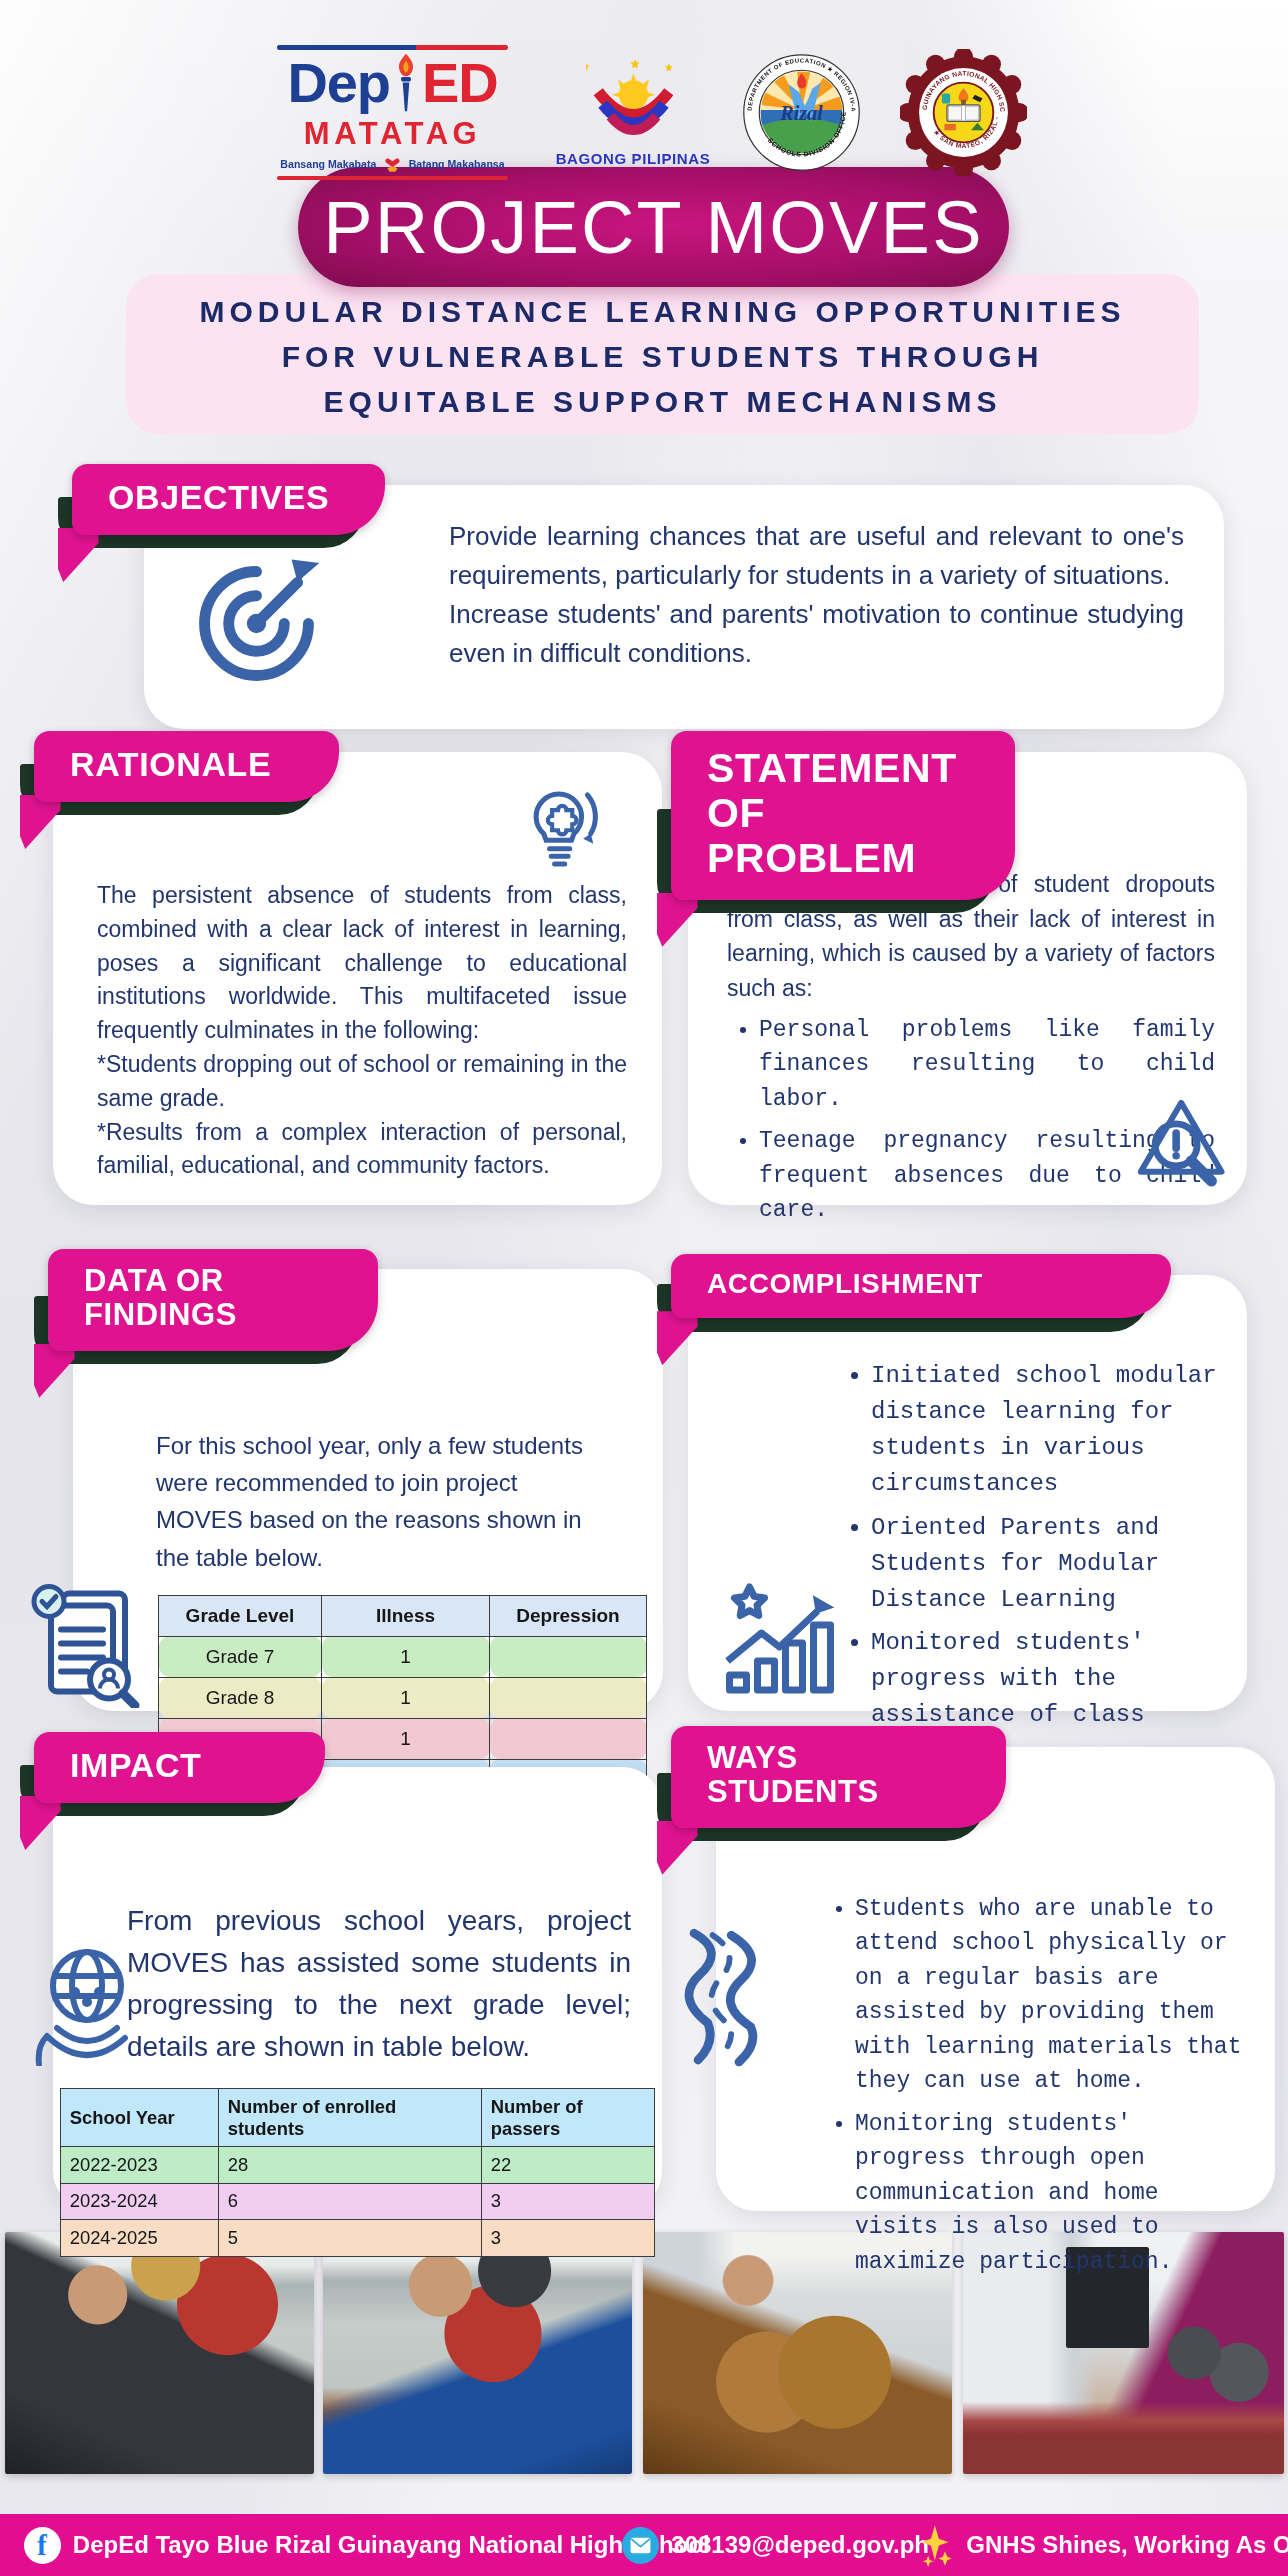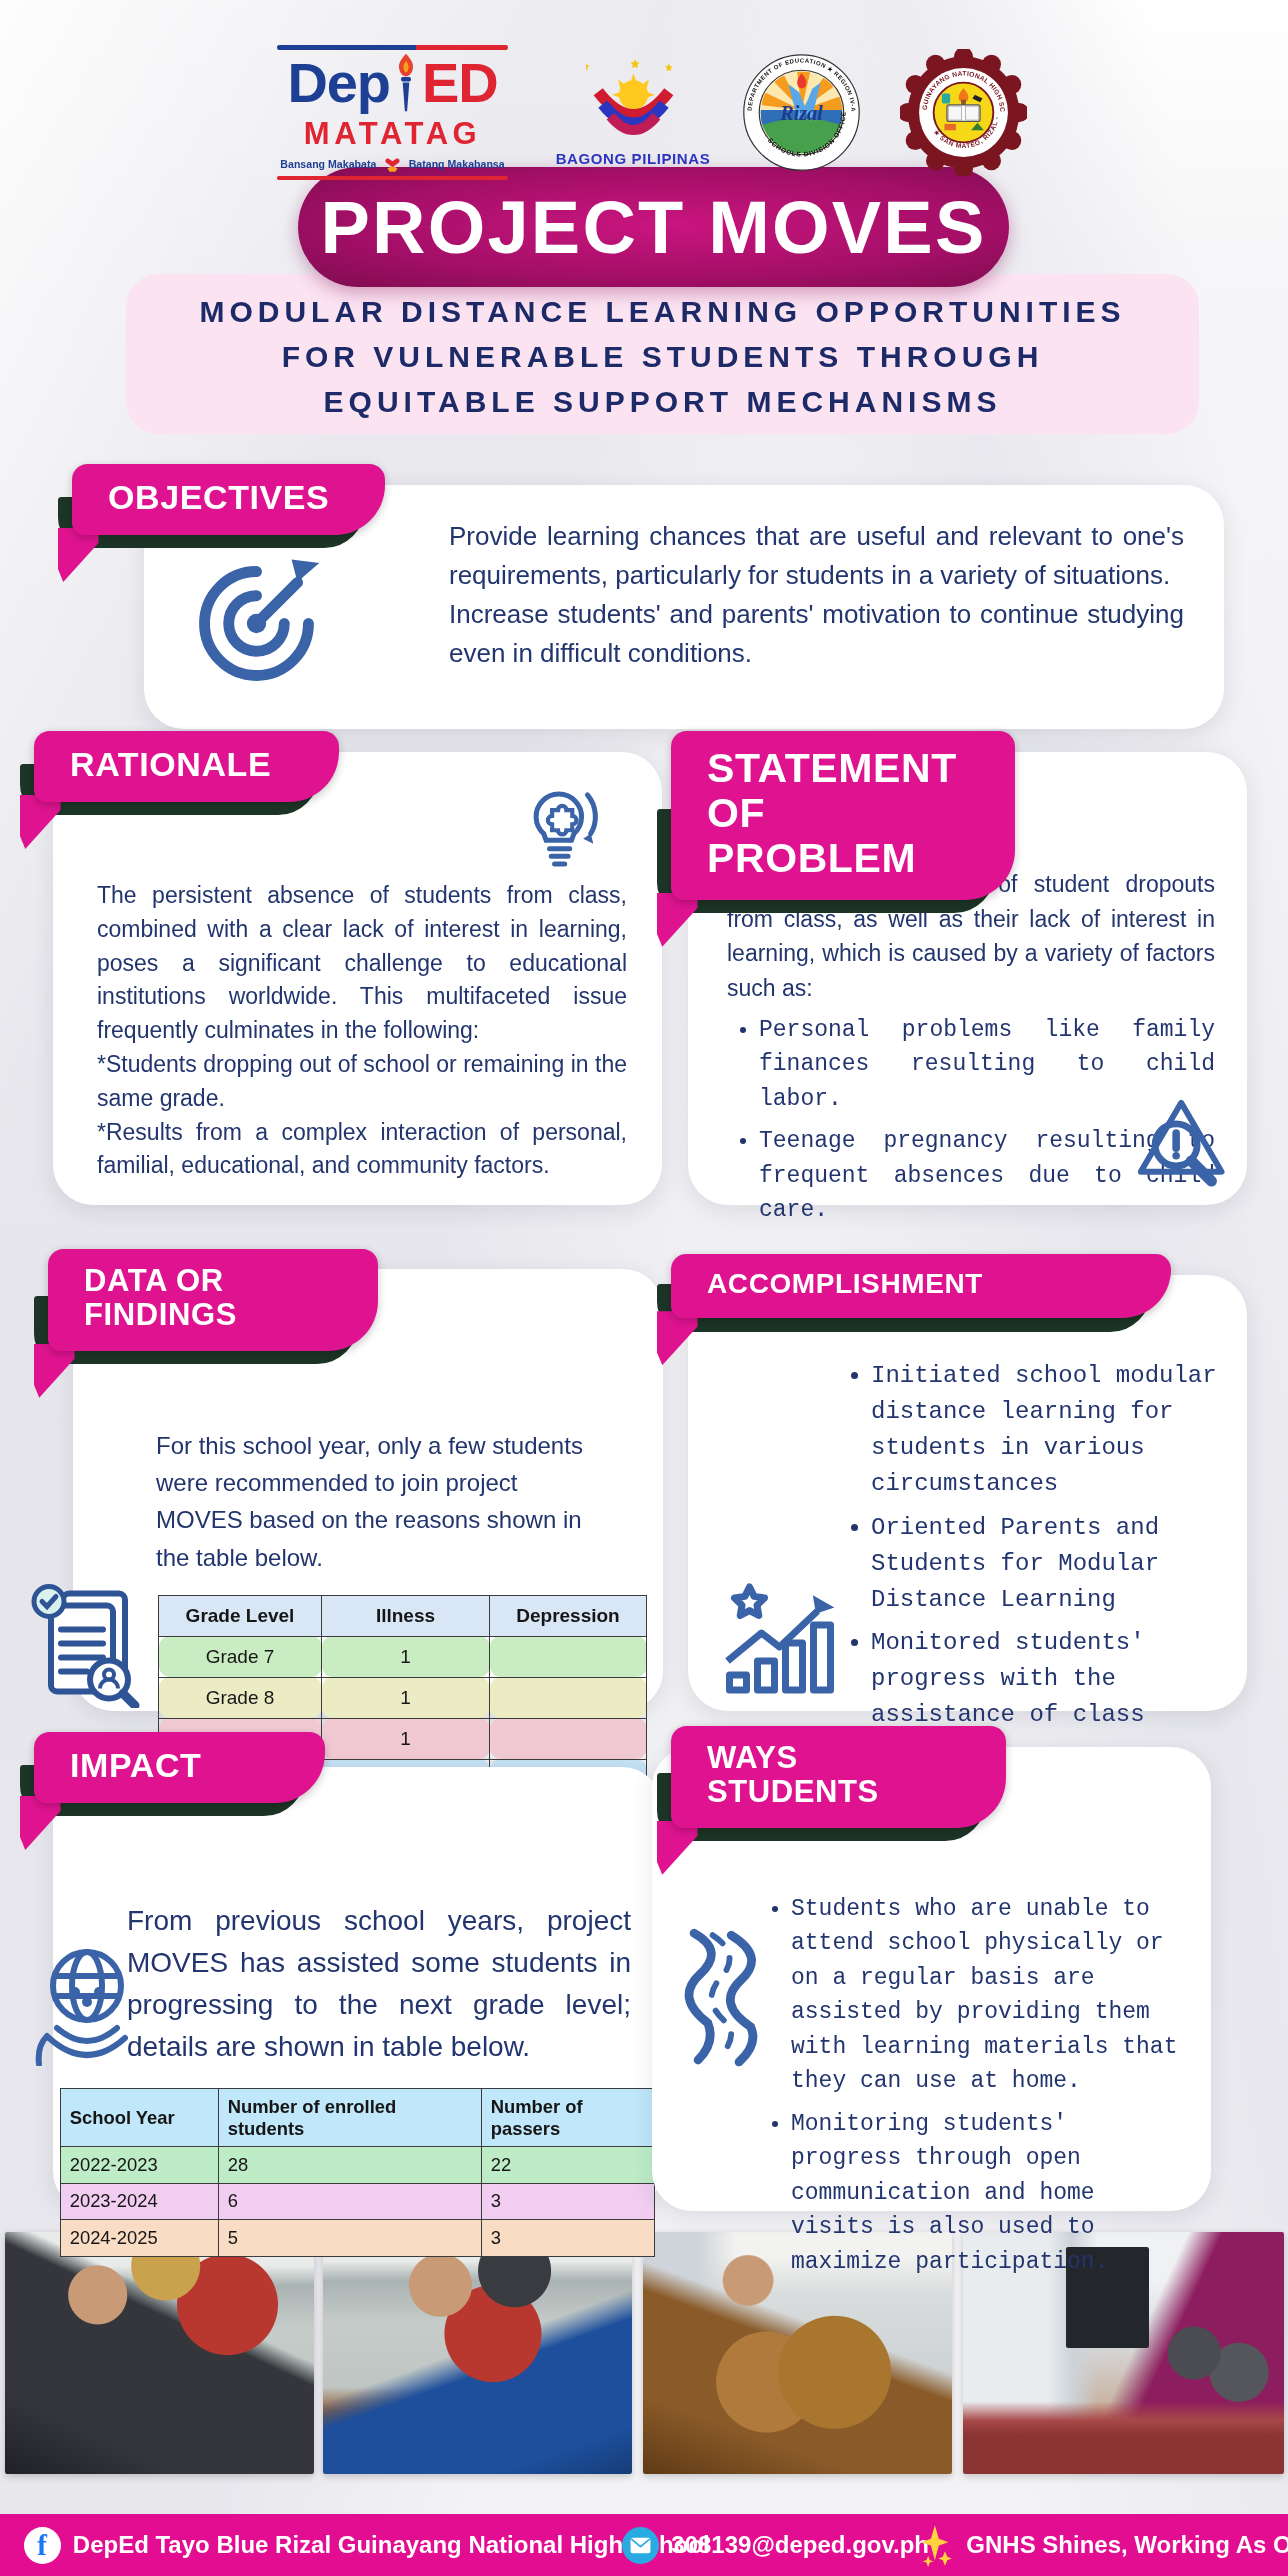--- a/index.html
+++ b/index.html
@@ -28,21 +28,21 @@
   .deped-tagline{display:flex;align-items:center;gap:6.7px;font-size:10.6px;font-weight:700;color:#1d3f94;margin-top:3.4px;}
   .deped-underline{width:88%;height:3.9px;background:#df2531;margin-top:3.4px;border-radius:1.7px;}
   .logo-bp{display:flex;flex-direction:column;align-items:center;width:140px;}
   .bp-caption{font-size:15px;font-weight:800;color:#2b35c0;letter-spacing:0.6px;margin-top:2.2px;white-space:nowrap;}
   .seal{display:block;}
   
   .title-banner{position:absolute;left:298px;top:167px;width:711px;height:120px;z-index:3;
     border-radius:61px;display:flex;align-items:center;justify-content:center;
     background:radial-gradient(ellipse at 52% 48%, #c9157f 0%, #a50f68 58%, #7d0c4e 100%);
     box-shadow:0 5.6px 17px rgba(125,12,78,.35);}
-  .title-banner h1{color:#fff;font-size:74px;font-weight:700;letter-spacing:2.2px;}
+  .title-banner h1{color:#fff;font-size:74px;font-weight:400;letter-spacing:2.2px;}
   .subtitle-box{position:absolute;left:126px;top:274px;width:1073px;height:160px;z-index:2;
     background:var(--pink-bg);border-radius:32px;display:flex;align-items:center;justify-content:center;padding:15.7px 61px 10px;}
   .subtitle-box p{color:#1c2a67;font-size:30px;font-weight:700;letter-spacing:5px;line-height:1.5;text-align:center;}
   
   .ribbon{position:absolute;z-index:6;}
   .rb-face{position:relative;z-index:3;background:var(--mag);color:#fff;font-weight:800;
     border-radius:15.7px 15.7px 50px 12.3px;padding:14.5px 30px 19px 36px;font-size:34px;line-height:1.1;letter-spacing:0.6px;
     box-shadow:0 2.8px 9px rgba(0,0,0,.22);}
   .rb-face span{display:block;}
   .rb-under{position:absolute;z-index:1;left:-14.5px;right:20px;top:46%;bottom:-13.4px;background:var(--green-sh);border-radius:3.4px 0 41px 30px;}
@@ -85,21 +85,21 @@
   .acc-icon{position:absolute;left:29px;top:306px;}
   
   .imp-card{left:53px;top:1767px;width:609px;height:444px;}
   .imp-text{padding:133px 31px 0 74px;font-size:28px;}
   .imp-tbl{margin:20px 0 0 6.7px;font-size:18.4px;}
   .imp-tbl th{background:#c0e7fa;font-weight:700;padding:6.7px 9px;text-align:left;}
   .imp-tbl td{padding:6.7px 9px;text-align:left;}
   .imp-tbl .c0{width:158px;} .imp-tbl .c1{width:263px;} .imp-tbl .c2{width:173px;}
   .imp-tbl tr.r0 td{background:#bdecc6;} .imp-tbl tr.r1 td{background:#f0cdf1;} .imp-tbl tr.r2 td{background:#f8dcc4;}
   
-  .ways-card{left:652px;top:1747px;width:559px;height:464px;}
+  .ways-card{left:716px;top:1747px;width:559px;height:464px;}
   .ways-list{padding:137px 23.5px 0 139px;font-size:23px;line-height:1.5;}
   .ways-list li{margin:0 0 7.8px 0;}
   
   .float-icon{position:absolute;z-index:5;}
   
   .photo{position:absolute;top:2232px;height:242px;border-radius:2.2px;box-shadow:0 2.2px 7.8px rgba(0,0,0,.18);}
   .photo-1{left:4.5px;width:309px;background:
     radial-gradient(circle at 30% 26%, #c89b76 0 29px, rgba(0,0,0,0) 30px),
     radial-gradient(circle at 52% 14%, #caa24e 0 34px, rgba(0,0,0,0) 35px),
     radial-gradient(circle at 72% 30%, #b8372f 0 50px, rgba(0,0,0,0) 51px),

